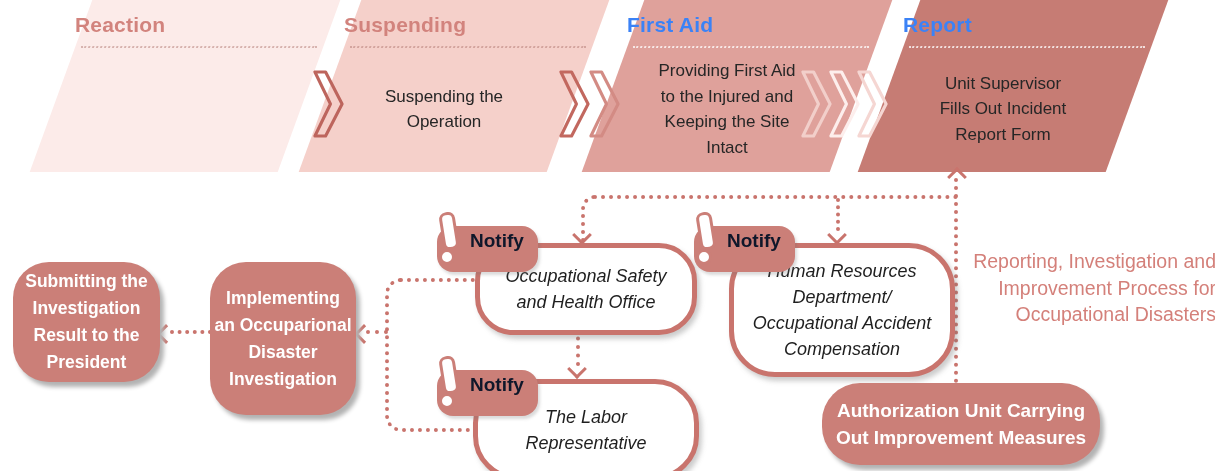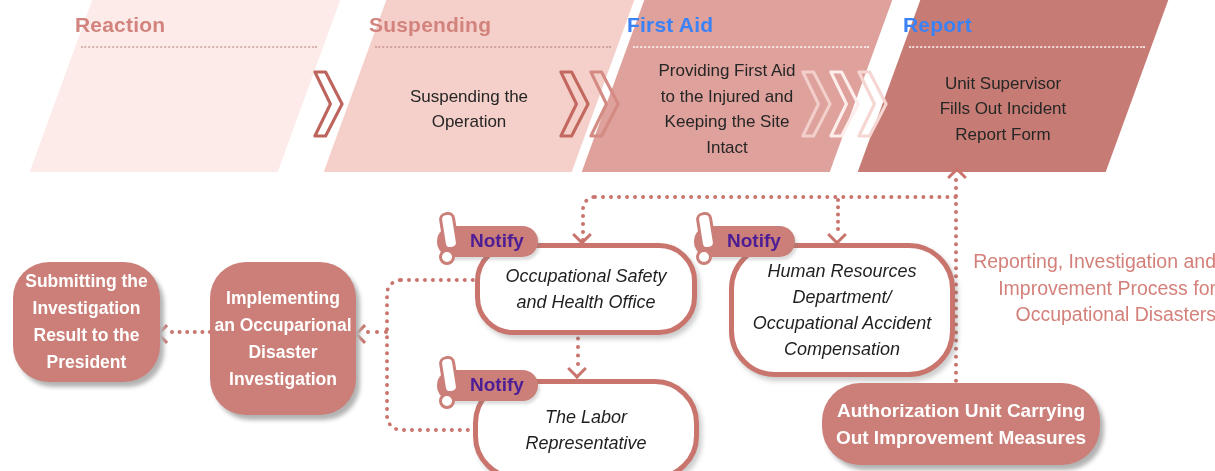--- a/index.html
+++ b/index.html
@@ -2,21 +2,21 @@
 <html style="--accent: #c9746d; --node-fill: #cb7f78; --title-rose: #d2837d; --caption-rose: #d4807a; --ink: #262626; --phase-1: #fcebe9; --phase-2: #f5d0ca; --phase-3: #dfa19b; --phase-4: #c67c74; --chev-1: #bd655d; --chev-2a: #c2685f; --chev-2b: #d38b84; --chev-3a: #f2cfca; --chev-3b: #fdeeec; --chev-3c: #f5d6d2;"><head>
 <meta charset="utf-8">
 <style>
   html,body{margin:0;padding:0;background:#fff;}
   body{width:1215px;height:471px;overflow:hidden;font-family:"Liberation Sans",sans-serif;}
   .canvas{position:relative;width:1215px;height:471px;background:#fff;}
 
   
   .phase{position:absolute;top:0;height:172px;}
   .p1{left:61px;width:248px;}
-  .p2{left:355px;width:248px;}
+  .p2{left:330px;width:248px;}
   .p3{left:613px;width:248px;}
   .p4{left:889px;width:248px;}
   .phase-bg{position:absolute;inset:0;transform:skewX(-20deg);}
   .p1 .phase-bg{background:var(--phase-1,#fcebe9);}
   .p2 .phase-bg{background:var(--phase-2,#f5d0ca);}
   .p3 .phase-bg{background:var(--phase-3,#dfa19b);}
   .p4 .phase-bg{background:var(--phase-4,#c67c74);}
   .phase-divider{position:absolute;left:6px;right:6px;top:46px;border-top:2px dotted rgba(170,110,105,.45);}
   .p3 .phase-divider,.p4 .phase-divider{border-top-color:rgba(255,255,255,.75);}
   .phase-title{position:absolute;top:13px;left:0;right:0;text-align:left;
@@ -62,22 +62,22 @@
   .n-hr{left:729px;top:243px;width:216px;height:124px;border-radius:46px;}
   .n-labor{left:473px;top:379px;width:216px;height:91px;border-radius:44px;}
   .n-impl{left:210px;top:262px;width:146px;height:153px;border-radius:36px;}
   .n-sub{left:13px;top:262px;width:147px;height:120px;border-radius:36px;}
   .n-auth{left:822px;top:383px;width:278px;height:82px;border-radius:38px;}
   .n-auth span{font-size:19px;line-height:27px;}
 
   
   .notify{position:absolute;z-index:5;height:30px;}
   .notify-pill{position:absolute;left:0;top:0;height:30px;line-height:30px;border-radius:16px;
-    background:var(--node-fill,#cb7f78);color:#4c1d95;font-weight:bold;font-size:19px;
-    padding:0 14px 1px 33px;box-shadow:2px 3px 3px rgba(110,110,110,.25);}
+    background:var(--node-fill,#cb7f78);color:#0f172a;font-weight:bold;font-size:19px;
+    padding:0 14px 16px 33px;box-shadow:2px 3px 3px rgba(110,110,110,.25);}
   .excl-bar{position:absolute;left:4px;top:-14px;width:10px;height:32px;background:#fff;
     border:3px solid var(--node-fill,#cb7f78);border-radius:7px;transform:rotate(-9deg);z-index:2;}
   .excl-dot{position:absolute;left:2px;top:23px;width:10px;height:10px;background:#fff;
     border:3px solid var(--node-fill,#cb7f78);border-radius:50%;z-index:2;}
   .badge-osh{left:437px;top:226px;}
   .badge-hr{left:694px;top:226px;}
   .badge-labor{left:437px;top:370px;}
 
   
   .caption{position:absolute;left:960px;top:248px;width:256px;text-align:right;z-index:2;

